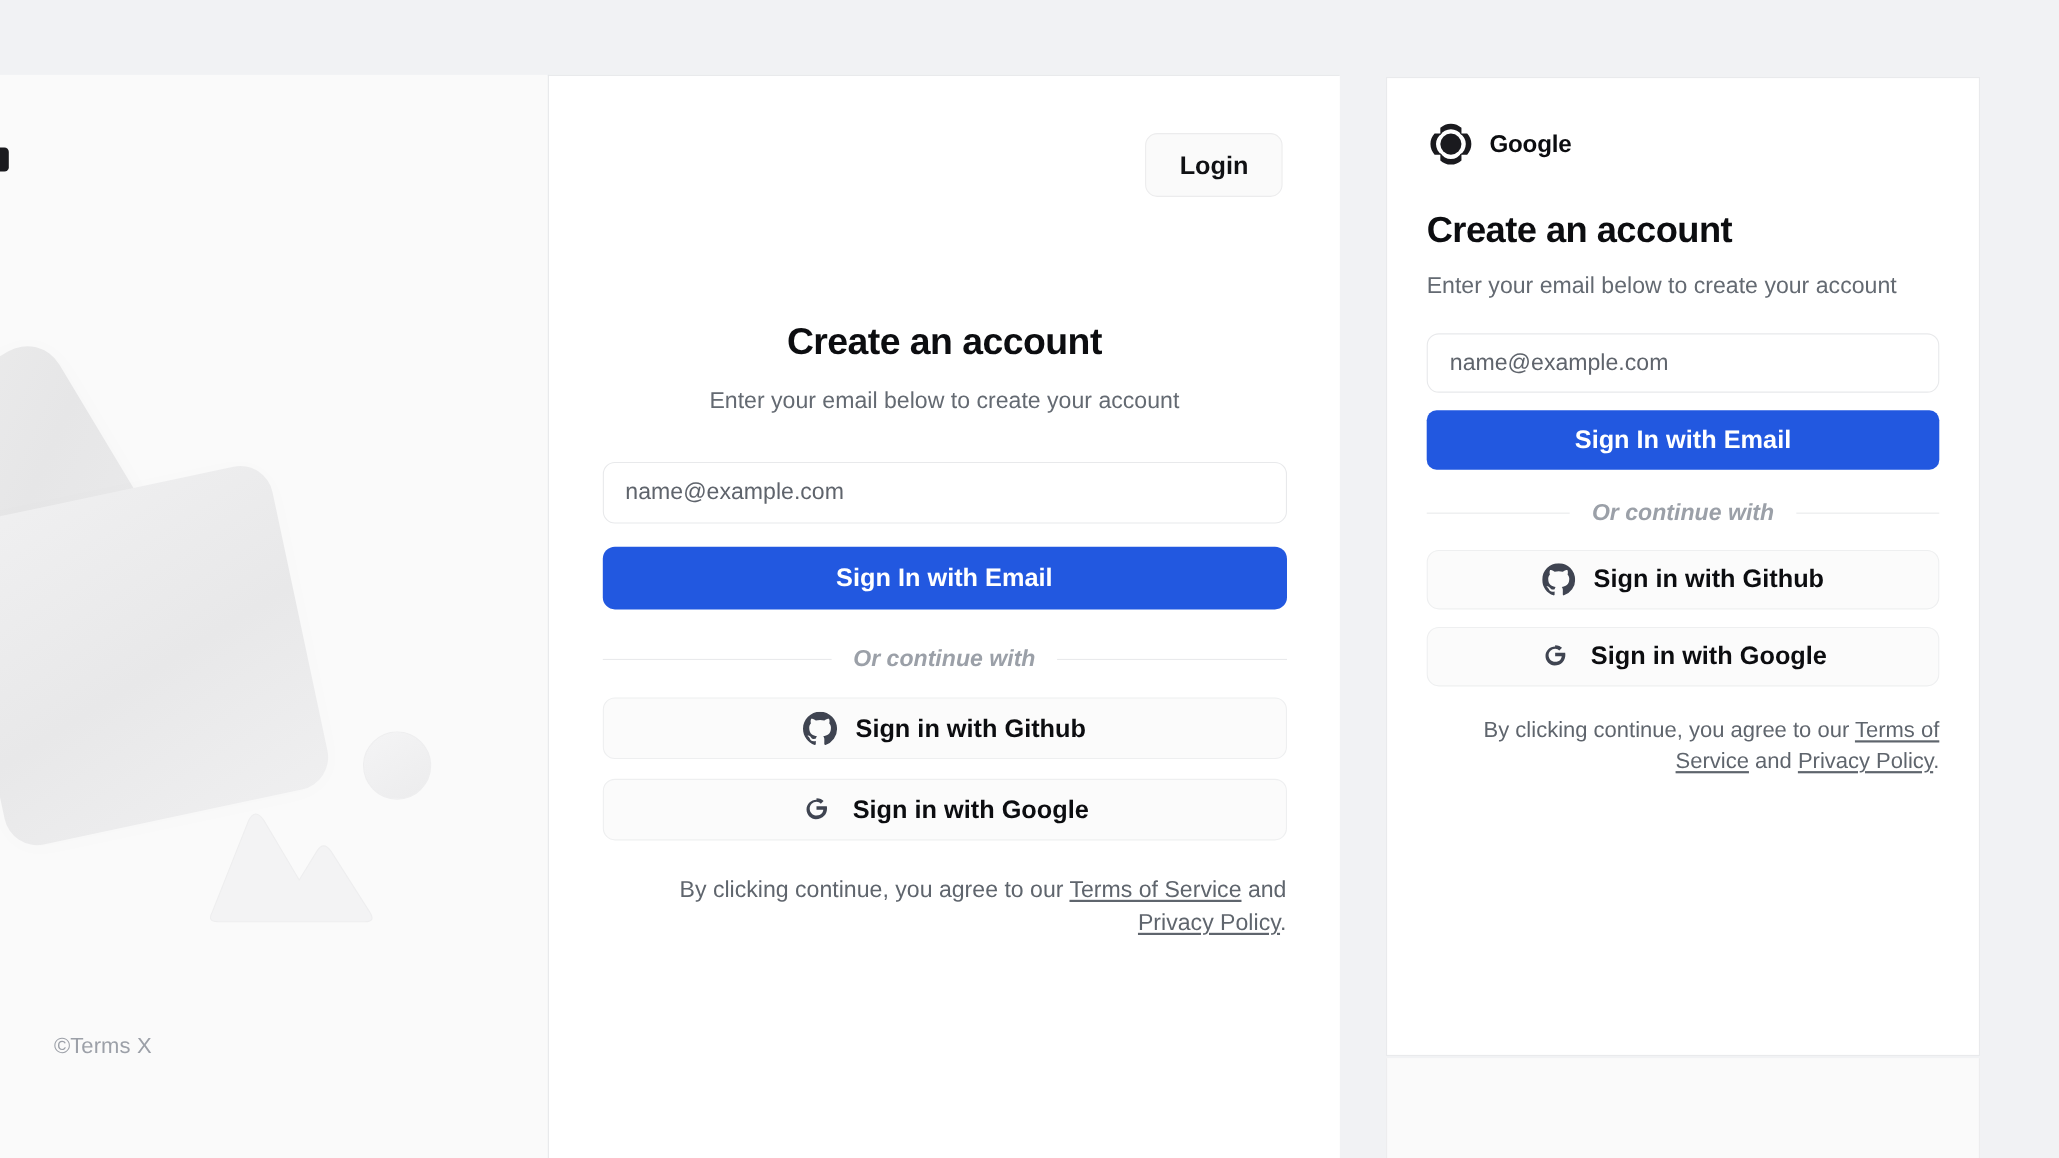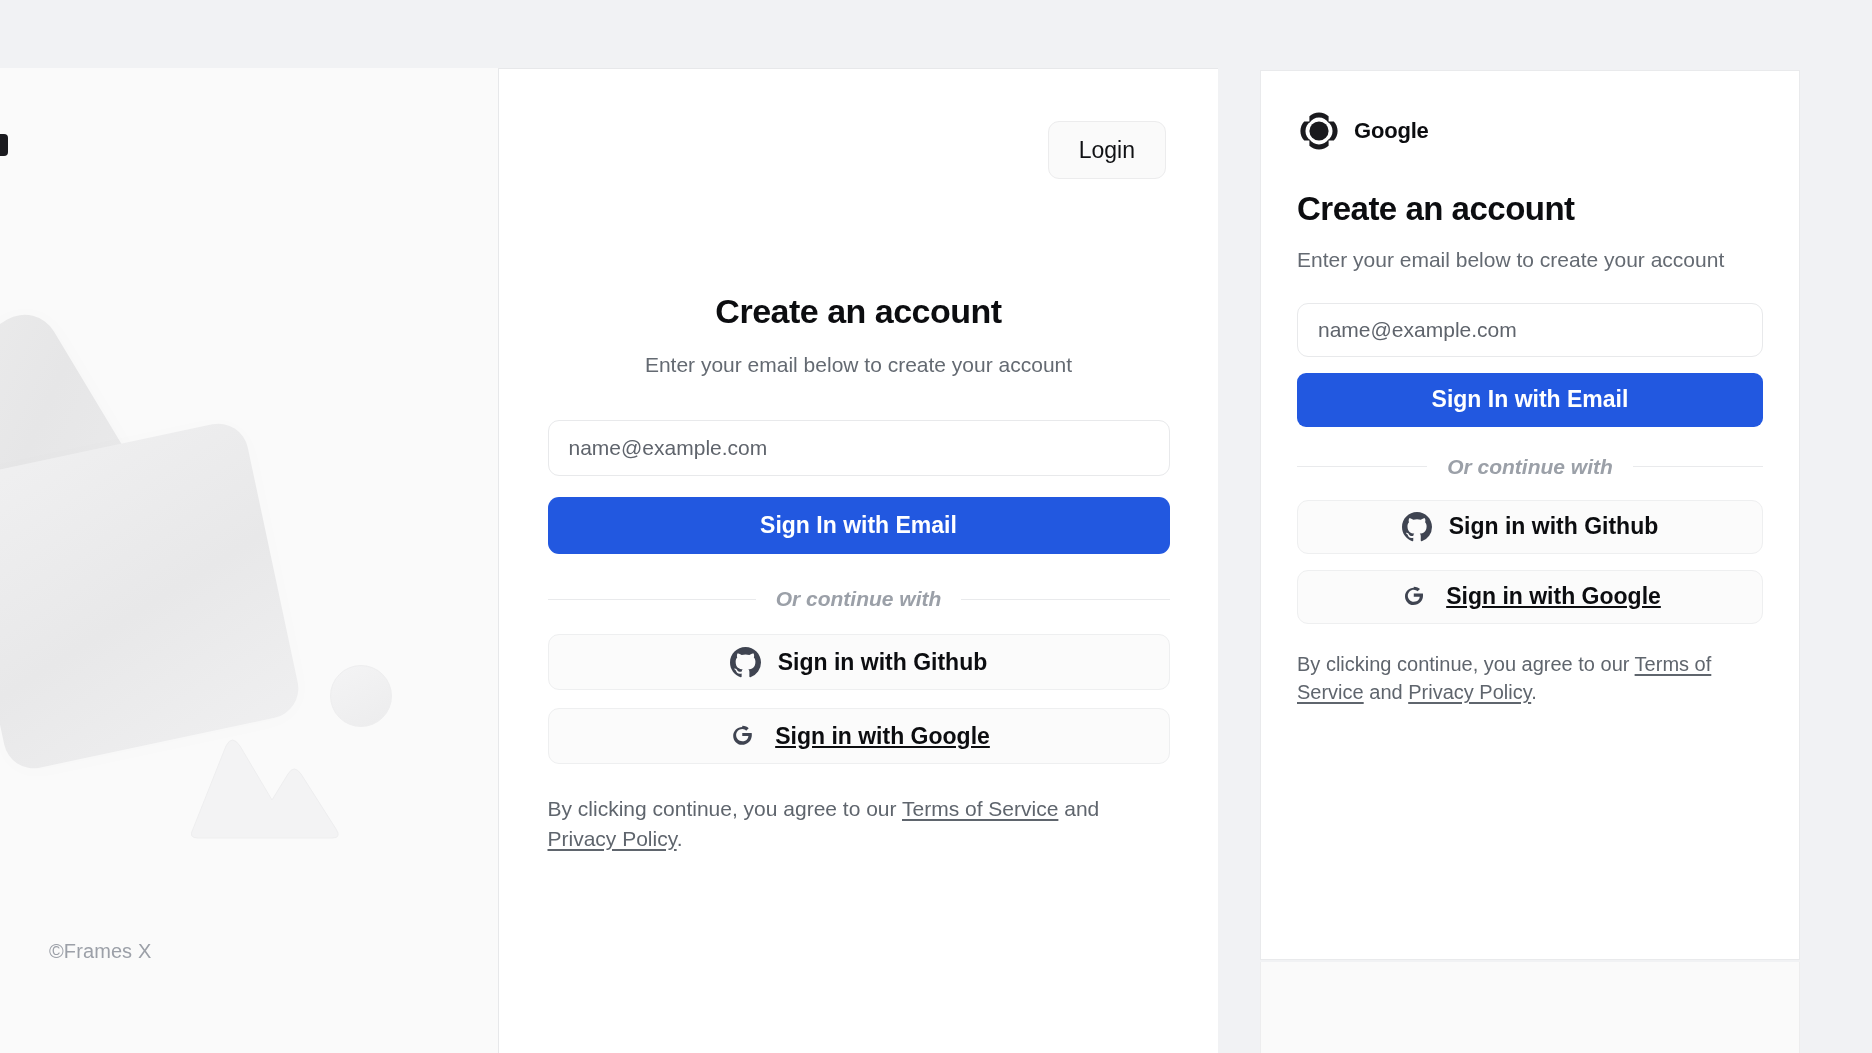--- a/index.html
+++ b/index.html
@@ -118,21 +118,21 @@
     top: 52px;
     height: 58px;
     padding: 0 30px;
     display: flex;
     align-items: center;
     justify-content: center;
     background: #fafafa;
     border: 1px solid #ececed;
     border-radius: 11px;
     font-size: 23px;
-    font-weight: 400;
+    font-weight: 700;
     color: #101114;
     cursor: pointer;
     white-space: nowrap;
   }
 
   .center-form {
     position: absolute;
     left: 50%;
     transform: translateX(-50%);
     top: 222px;
@@ -216,25 +216,25 @@
     justify-content: center;
     gap: 17px;
     background: #fbfbfb;
     border: 1px solid #eeeff0;
     border-radius: 11px;
     font-size: 23px;
     font-weight: bold;
     color: #0c0d10;
     cursor: pointer;
   }
-  .social-btn.tight { margin-top: 18px; text-decoration: underline; }
+  .social-btn.tight { margin-top: 18px; }
 
   .terms {
     margin-top: 30px;
-    text-align: left;
+    text-align: right;
     font-size: 21px;
     color: #5f656d;
     line-height: 1.42;
   }
   .terms a {
     color: #5f656d;
     text-decoration: underline;
     text-underline-offset: 3px;
   }
 
@@ -338,21 +338,21 @@
     <div class="left-logo-fragment"></div>
 
     <div class="deco deco-rect-a"></div>
     <div class="deco deco-rect-b"></div>
     <div class="deco deco-circle"></div>
 
     <svg class="deco deco-triangle" viewBox="0 0 200 150">
       <path d="M46 142 Q36 142 41 133 L74 50 Q80 38 88 50 L120 104 L136 78 Q142 68 149 78 L184 133 Q190 142 180 142 Z" fill="#f3f3f4" stroke="#eeeeef" stroke-width="1"></path>
     </svg>
 
-    <div class="left-footer">©Frames X</div>
+    <div class="left-footer">©Terms X</div>
   </div>
 
   <div class="center-panel">
 
     <div class="login-btn">Login</div>
 
     <div class="center-form">
 
       <div class="c-title">Create an account</div>
 

